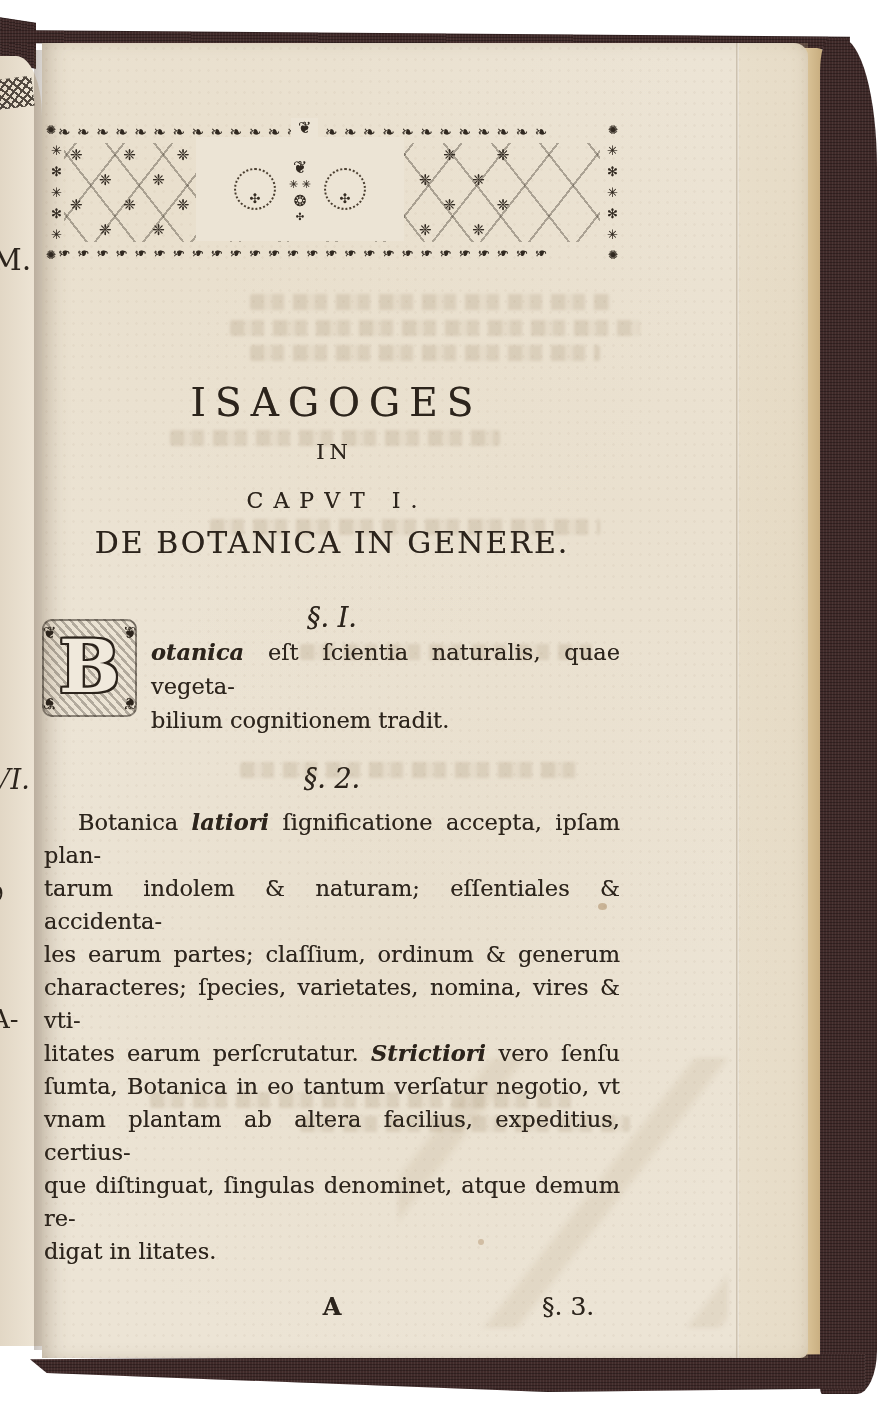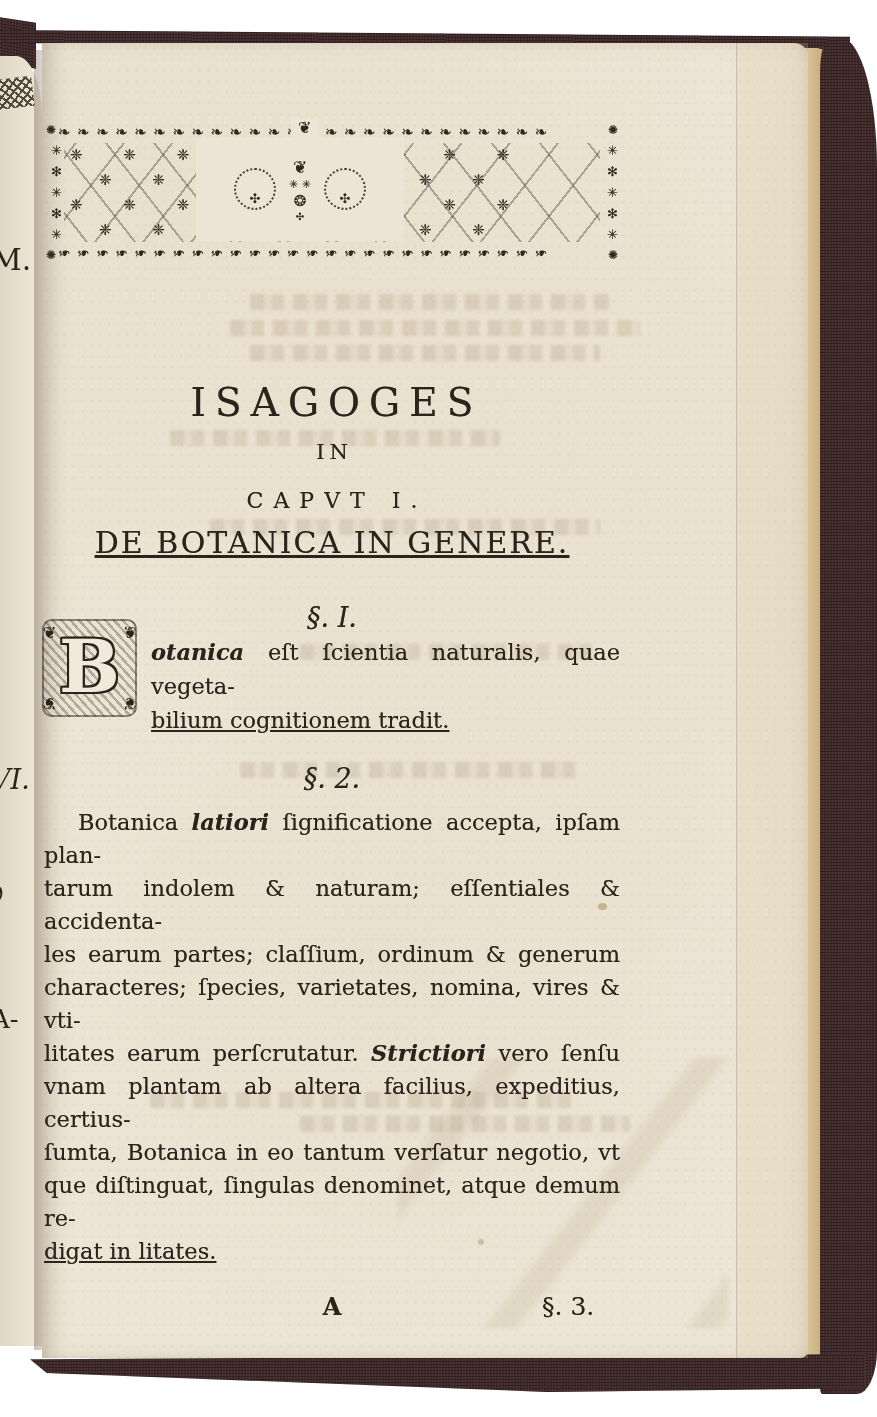--- a/index.html
+++ b/index.html
@@ -108,31 +108,31 @@
 
   
   .title { margin-top:116px; text-align:center; font-size:39px; letter-spacing:9px;
            text-indent:9px; }
   .connector { margin-top:15px; text-align:center; font-size:21px; letter-spacing:5px;
            text-indent:5px; }
   .subtitle { margin-top:12px; text-align:center; font-size:31px; letter-spacing:2.5px;
            word-spacing:13px; white-space:nowrap; }
   .caput { margin-top:24px; text-align:center; font-size:22px; letter-spacing:10px;
            text-indent:10px; }
-  .chapter { margin-top:12px; text-align:center; font-size:30px; letter-spacing:2px;text-decoration:underline; }
+  .chapter { margin-top:12px; text-align:center; font-size:30px; letter-spacing:2px; }
   .sec-head { text-align:center; font-style:italic; font-size:27px; }
   .sec1 { margin-top:42px; }
   .sec2 { margin-top:26px; clear:both; }
 
   
   .para { font-size:22.5px; line-height:33px; text-align:justify; }
   .para1 { margin-top:2px; line-height:34px; }
   .para2 { margin-top:12px; }
   .tline { text-align:justify; text-align-last:justify; }
-  .tline.last { text-align-last:left;text-decoration:underline; }
+  .tline.last { text-align-last:left; }
   .tline.indent { text-indent:34px; }
   .dropcap { float:left; width:95px; height:98px; margin:-16px 14px 4px -2px;
              position:relative; border-radius:10px;
              background:repeating-linear-gradient(48deg, rgba(44,36,28,.30) 0 2.5px, transparent 2.5px 6.5px);
              box-shadow:inset 0 0 0 2px rgba(44,36,28,.5); text-align:center; }
   .dropcap .dc-letter { font-size:72px; line-height:96px; color:#f0e9dc; font-weight:bold;
              text-shadow:2px 0 0 #2c241c,-2px 0 0 #2c241c,0 2px 0 #2c241c,0 -2px 0 #2c241c,
                          2px 2px 0 #2c241c,-2px -2px 0 #2c241c,2px -2px 0 #2c241c,-2px 2px 0 #2c241c; }
   .dc-leaf { position:absolute; font-size:16px; color:#2c241c; }
   .dl1 { left:1px; top:-3px; } .dl2 { right:1px; top:-3px; transform:scaleX(-1); }
@@ -231,22 +231,22 @@
       </div>
 
       <div class="sec-head sec2">§. 2.</div>
 
       <div class="para para2">
           <div class="tline indent"><span>Botanica </span><i>latiori</i><span> ſignificatione accepta, ipſam plan-</span></div>
           <div class="tline"><span>tarum indolem &amp; naturam; eſſentiales &amp; accidenta-</span></div>
           <div class="tline"><span>les earum partes; claſſium, ordinum &amp; generum</span></div>
           <div class="tline"><span>characteres; ſpecies, varietates, nomina, vires &amp; vti-</span></div>
           <div class="tline"><span>litates earum perſcrutatur.  </span><i>Strictiori</i><span> vero ſenſu</span></div>
+          <div class="tline"><span>ſumta, Botanica in eo tantum verſatur negotio, vt</span></div>
           <div class="tline"><span>vnam plantam ab altera facilius, expeditius, certius-</span></div>
-          <div class="tline"><span>ſumta, Botanica in eo tantum verſatur negotio, vt</span></div>
           <div class="tline"><span>que diſtinguat, ſingulas denominet, atque demum re-</span></div>
           <div class="tline last"><span>digat in litates.</span></div>
         </div>
 
       <div class="sigrow">
         <span class="sig">A</span>
         <span class="catch">§. 3.</span>
       </div>
 
     </div>

